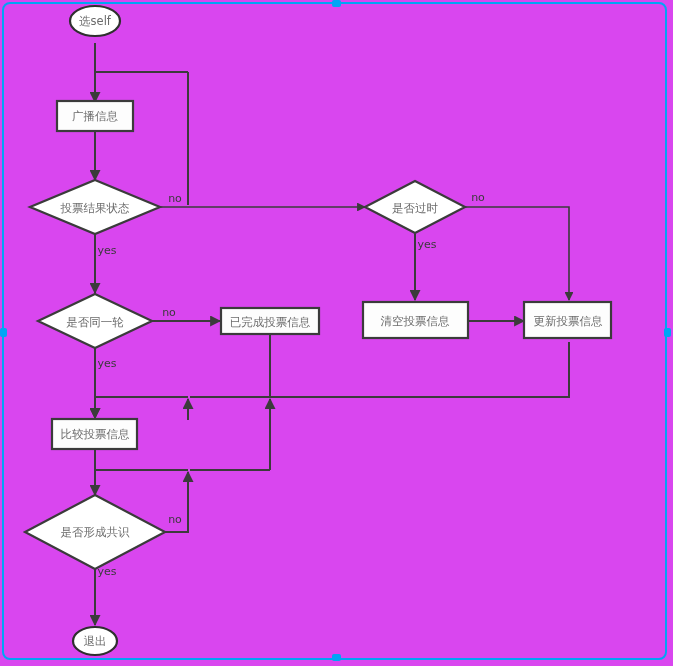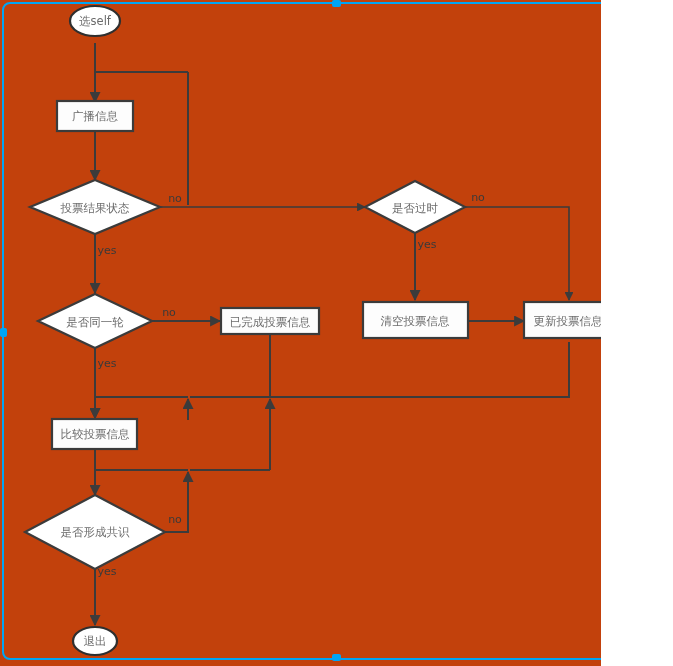--- a/index.html
+++ b/index.html
@@ -5,23 +5,23 @@
   html, body {
     margin: 0;
     padding: 0;
     background: #ffffff;
   }
   body {
     font-family: "DejaVu Sans", "Liberation Sans", sans-serif;
   }
   #canvas {
     position: relative;
-    width: 601px;
+    width: 673px;
     height: 666px;
-    background: #c2410c;
+    background: #d946ef;
     overflow: hidden;
   }
   #selection-frame {
     position: absolute;
     left: 2px;
     top: 2px;
     width: 665px;
     height: 658px;
     border: 2px solid #00a5f5;
     border-radius: 8px;

